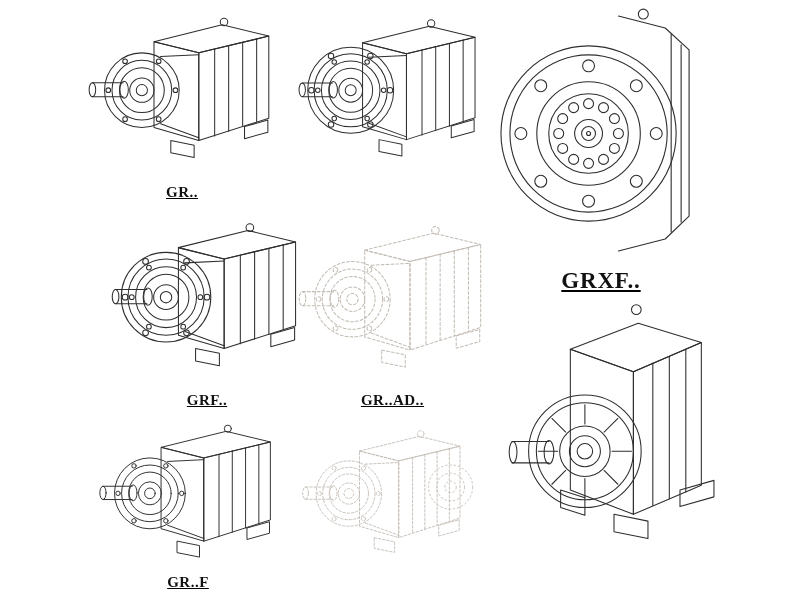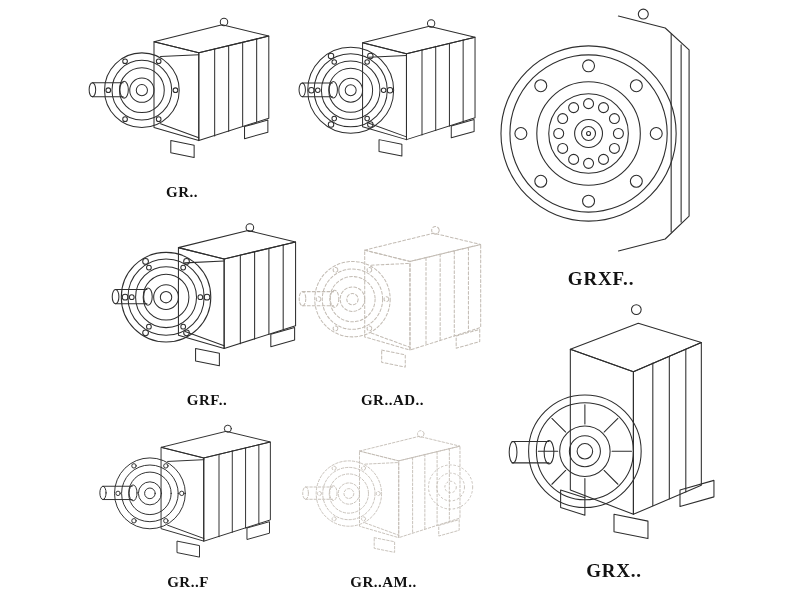--- a/index.html
+++ b/index.html
@@ -3,32 +3,32 @@
 <meta charset="utf-8">
 <style>
   html,body{margin:0;padding:0;background:#ffffff;}
   #canvas{
     position:relative;
     width:800px;height:600px;
     background:#ffffff;
     overflow:hidden;
     font-family:"Liberation Serif", serif;
   }
-  .cell{position:absolute;margin:0;padding:0;}
+  .cell{position:absolute;margin:0;padding:0;text-decoration:underline;}
   .cell svg{display:block;margin:0 auto;}
   .lbl{
     text-align:center;
     font-weight:700;
     font-size:15px;
     letter-spacing:.5px;
     color:#121212;
     margin-top:2px;
     font-family:"Liberation Serif", serif;
   }
-  .lbl-lg{font-size:19px;letter-spacing:.8px;}
+  .lbl-lg{font-size:23px;letter-spacing:.8px;}
   svg.draw{color:#2e2e2e;}
   svg.ghost{color:#c3bcb4;stroke-dasharray:3 2.2;}
 </style>
 </head>
 <body>
 
 <svg width="0" height="0" style="position:absolute" aria-hidden="true">
   <defs>
 
     <symbol id="gbx-iso" viewBox="0 0 210 170">
@@ -179,23 +179,21 @@
     <svg class="draw" width="186" height="152" viewBox="0 0 210 170">
         <use href="#gbx-iso"></use>
       </svg>
     <figcaption class="lbl">GR..F</figcaption>
   </figure>
 
   <figure class="cell" style="left:286px;top:420px;width:195px;">
     <svg class="ghost" width="192" height="152" viewBox="0 0 235 170">
         <use href="#gbx-am"></use>
       </svg>
-    <figcaption class="lbl">GR..AM..</figcaption>
   </figure>
 
   <figure class="cell" style="left:500px;top:296px;width:228px;">
     <svg class="draw" width="224" height="262" viewBox="0 0 230 270">
         <use href="#gbx-grx"></use>
       </svg>
-    <figcaption class="lbl lbl-lg">GRX..</figcaption>
   </figure>
 
 </div>
 
 </body></html>

